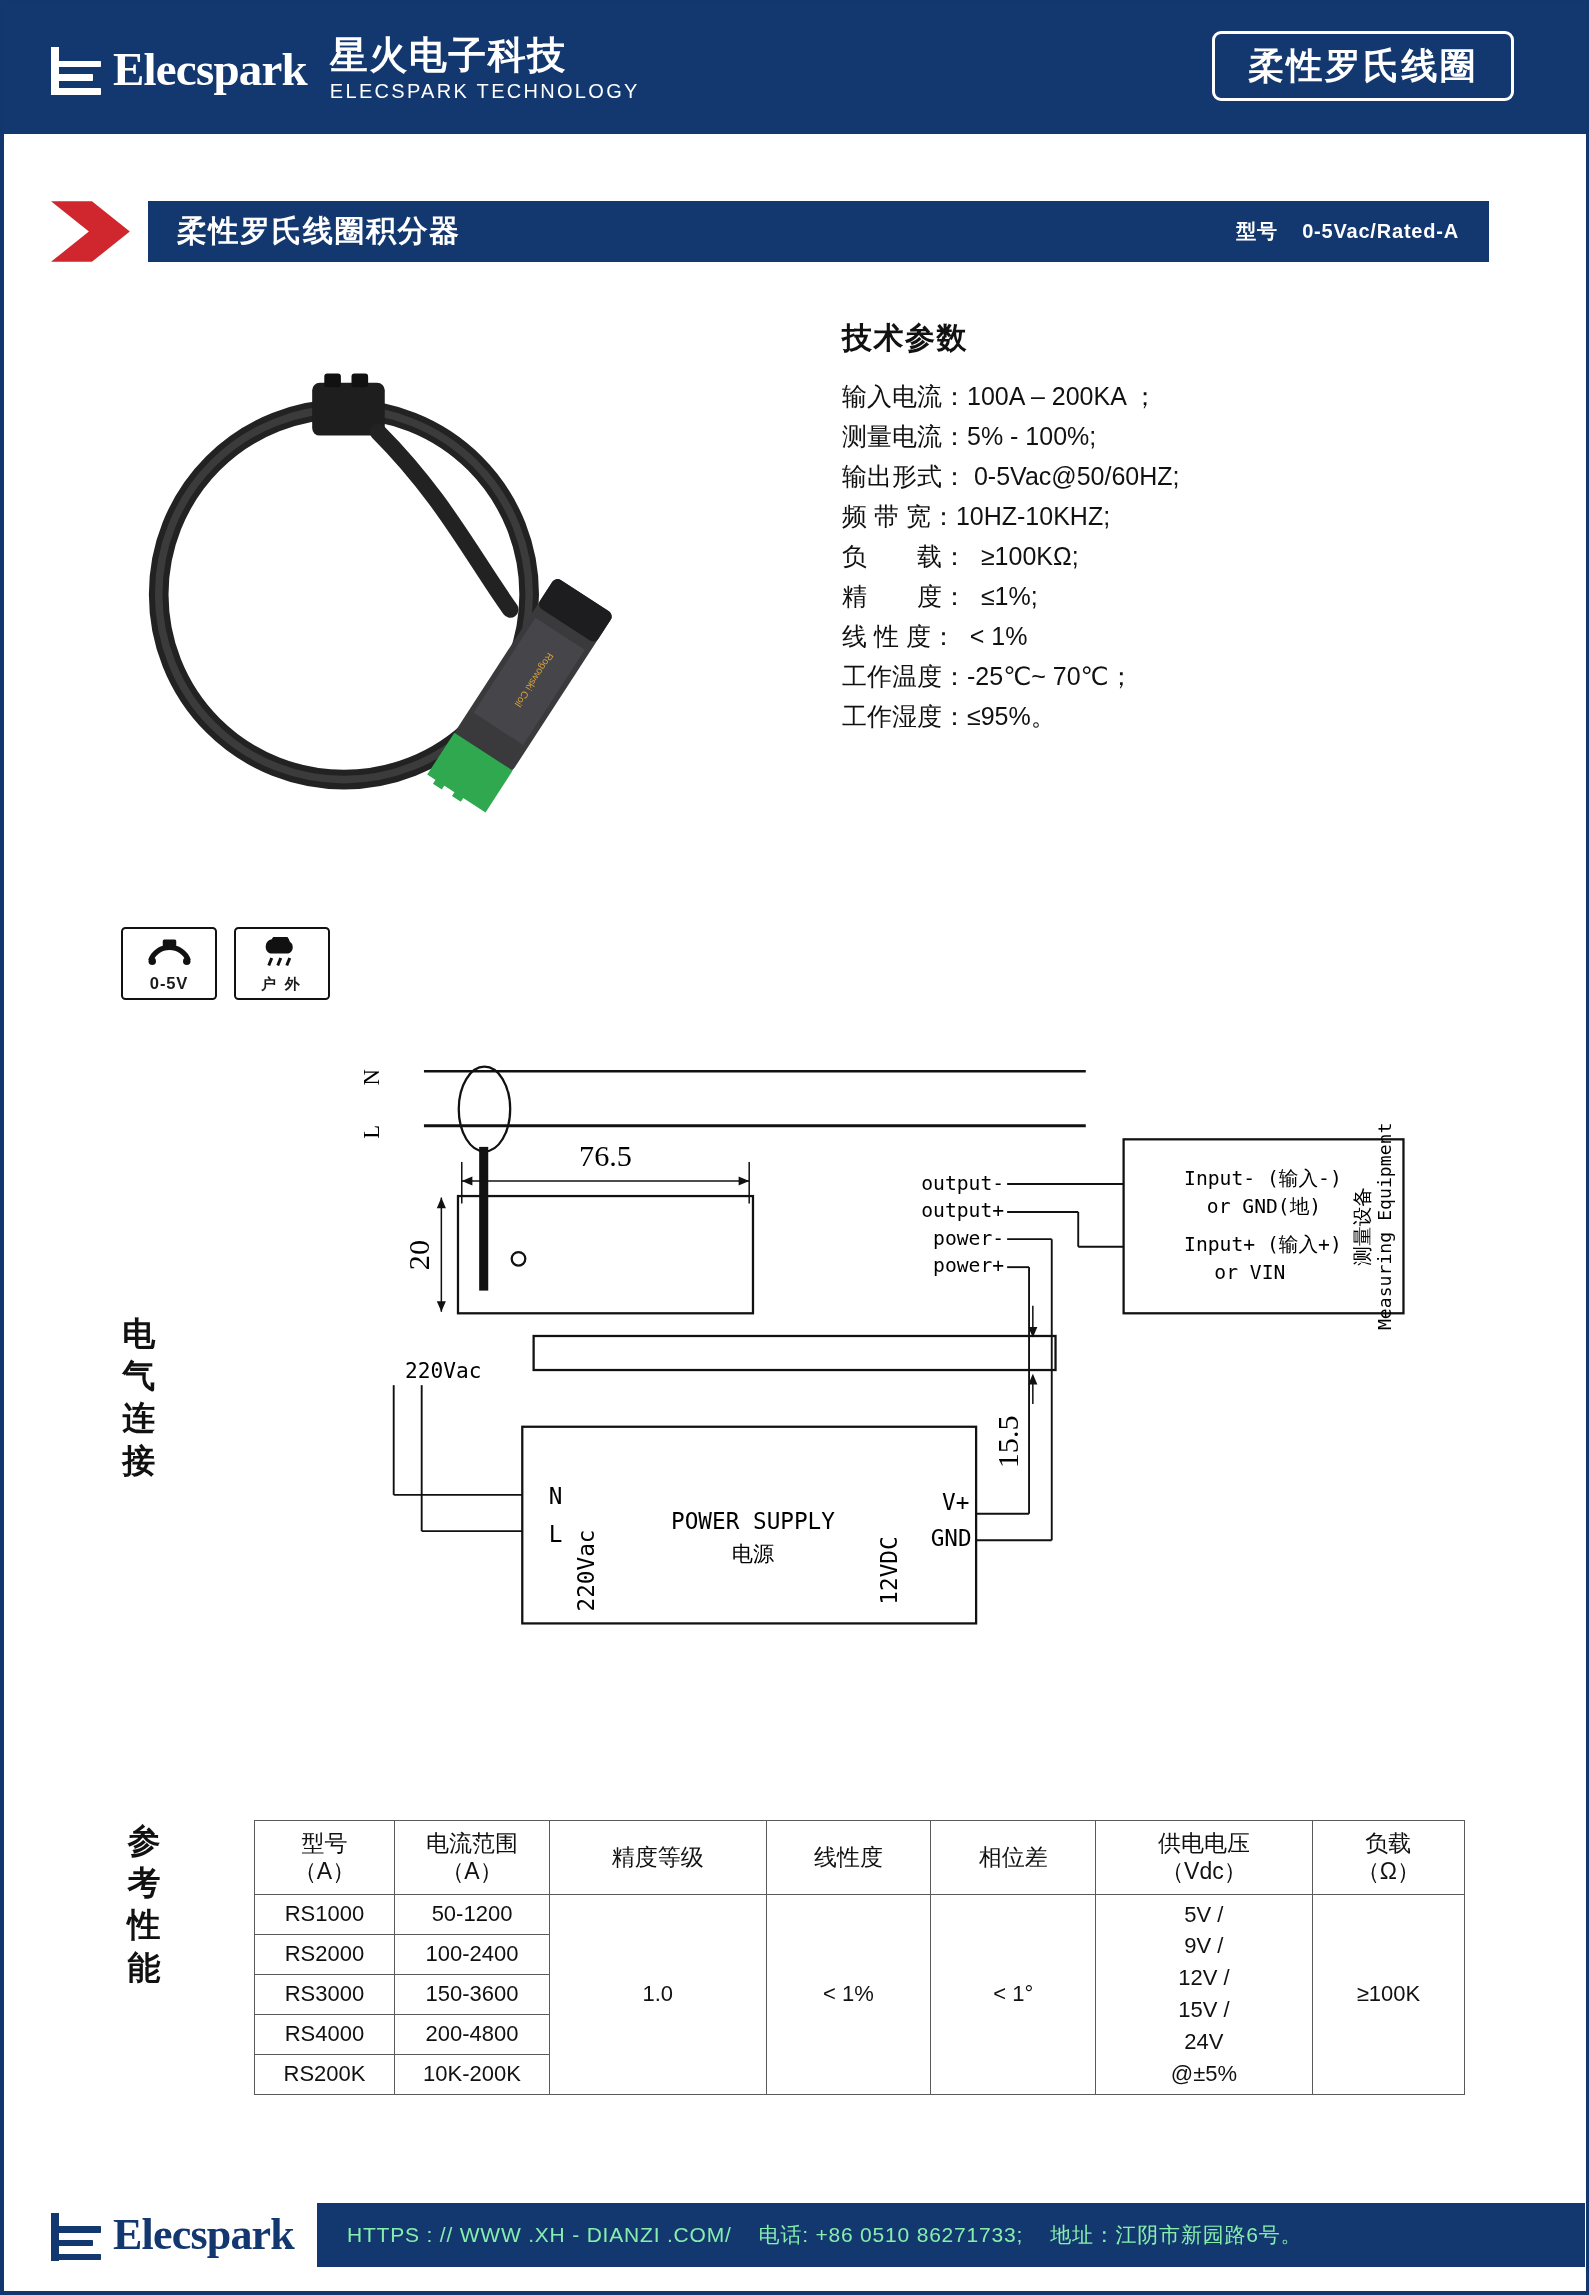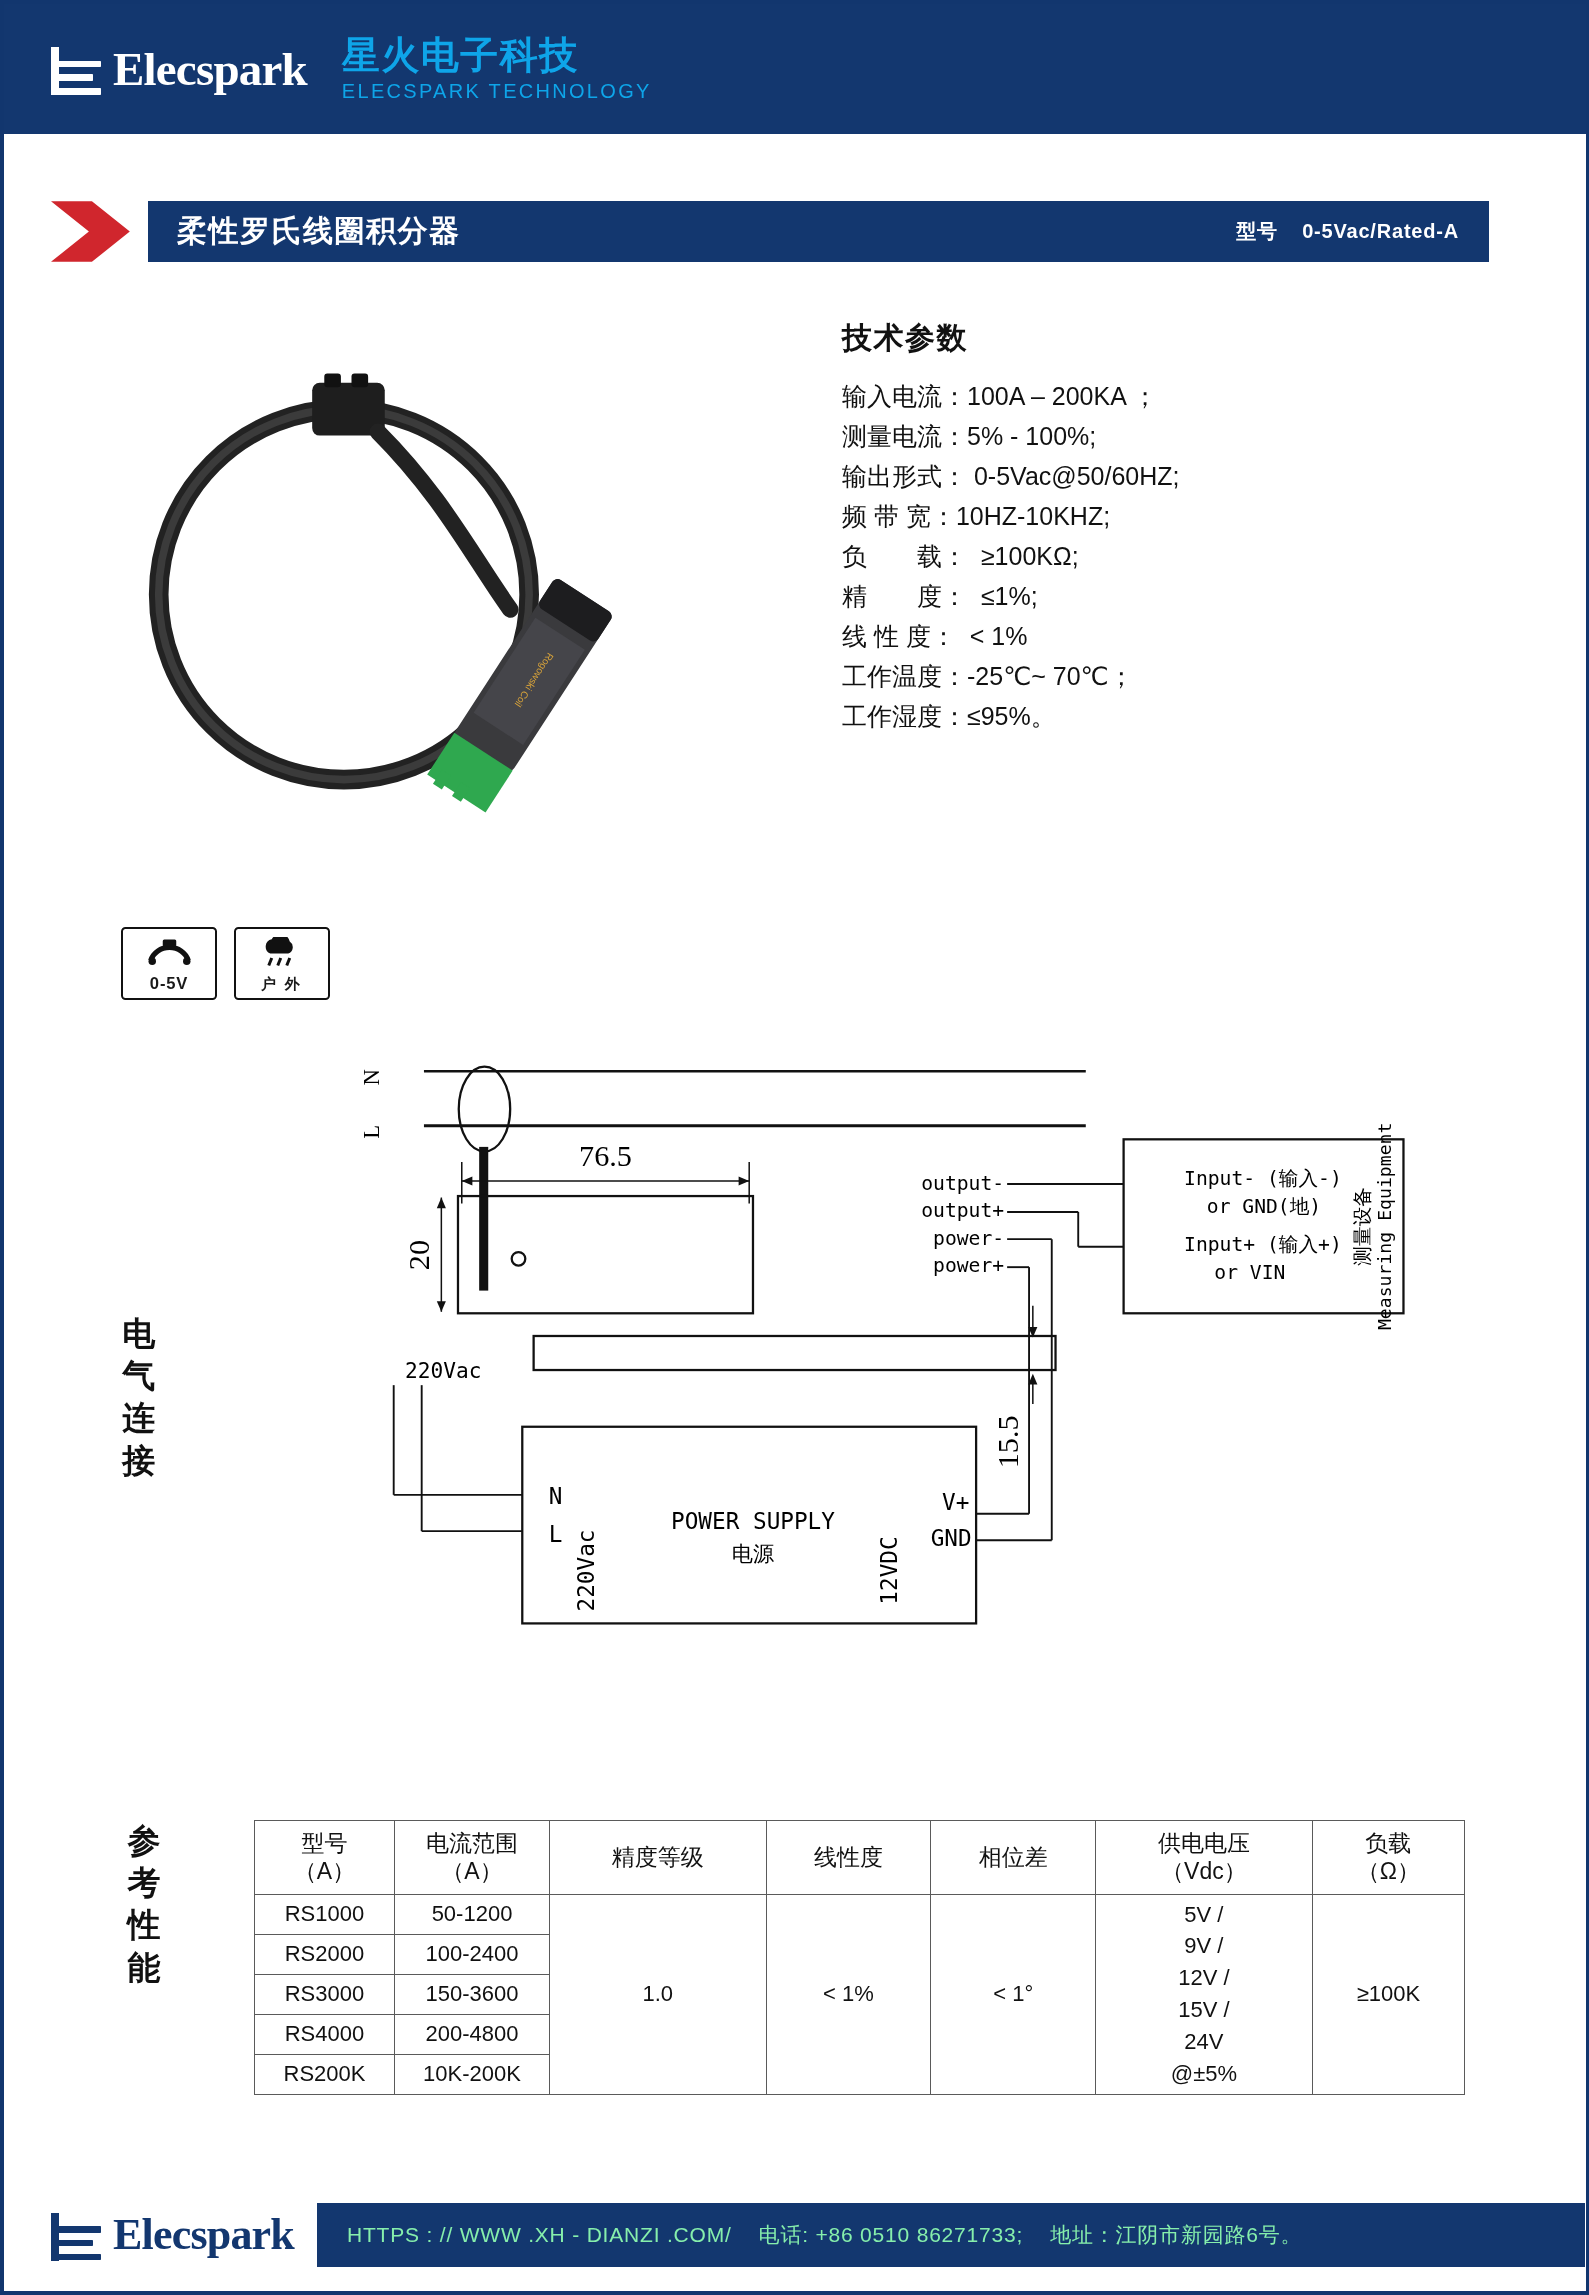--- a/index.html
+++ b/index.html
@@ -39,21 +39,21 @@
   .logo-mark i:nth-child(3){top:33px;width:42px;}
   .logo-mark i:nth-child(4){top:47px;width:50px;}
   .logo-mark b{
     position:absolute;left:0;top:6px;width:8.3px;height:48px;background:#fff;
   }
   .logo-text{
     color:#fff;font-size:47px;font-weight:bold;letter-spacing:-0.8px;
     font-family:"Liberation Serif","DejaVu Serif",serif;
   }
   .brand-cn{
-    margin-left:35px;color:#0ea5e9;line-height:1.05;
+    margin-left:23px;color:#ffffff;line-height:1.05;
   }
   .brand-cn .cn{font-size:38px;font-weight:bold;letter-spacing:1.5px;}
   .brand-cn .en{font-size:20px;letter-spacing:2.3px;margin-top:4.5px;}
   .header-badge{
     position:absolute;right:72px;top:27px;
     border:3px solid #ffffff;border-radius:9px;
     padding:7.6px 33px;
     color:#fff;font-size:36px;font-weight:bold;letter-spacing:2.3px;
   }
 
@@ -159,20 +159,21 @@
           <i></i>
           <i></i>
           <i></i>
       </div>
       <div class="logo-text">Elecspark</div>
       <div class="brand-cn">
         <div class="cn">星火电子科技</div>
         <div class="en">ELECSPARK TECHNOLOGY</div>
       </div>
     </div>
+    <div class="header-badge">柔性罗氏线圈</div>
   </div>
 
   <div class="titlebar">
     <div class="arrow">
       <svg width="97" height="61" viewBox="0 0 128 80">
         <polygon points="0,0 54,0 104,40 54,80 0,80 50,40" fill="#d0262d"></polygon>
       </svg>
     </div>
     <div class="titlebar-main">
       <div class="t-left">柔性罗氏线圈积分器</div>

